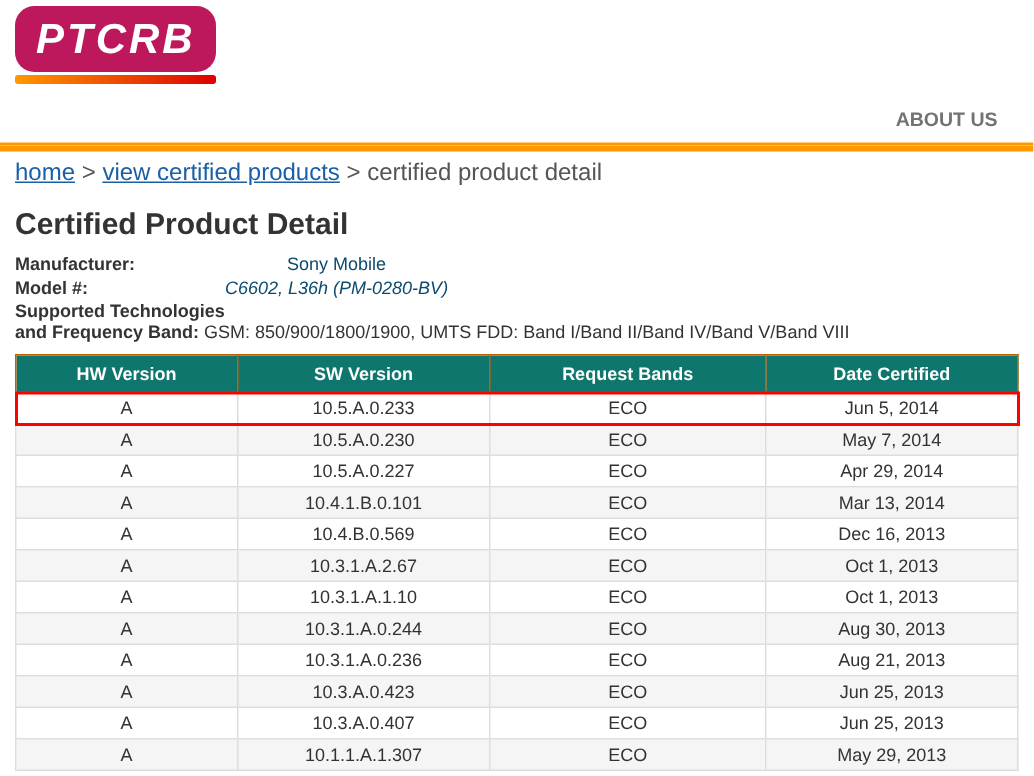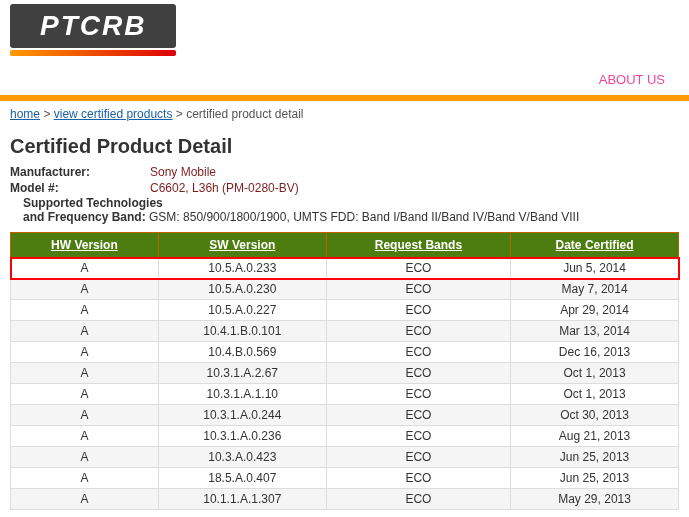--- a/index.html
+++ b/index.html
@@ -2,50 +2,50 @@
 <html><head>
   <meta charset="utf-8">
   <style>
     * { margin: 0; padding: 0; box-sizing: border-box; }
     body { font-family: Arial, sans-serif; font-size: 12px; background: #fff; width: 689px; }
 
     
     .header { background: #fff; border-bottom: 4px solid #f90; }
     .header-top { display: flex; align-items: center; background: #fff; padding: 4px 10px; }
     .logo-area { display: flex; align-items: center; }
-    .logo-box { background: #404040; padding: 6px 30px; border-radius: 3px; }
+    .logo-box { background: #be185d; padding: 6px 14px; border-radius: 13px; }
     .logo-text { font-size: 28px; font-weight: 900; color: #fff; letter-spacing: 2px; font-style: italic; }
     .logo-underline { height: 6px; background: linear-gradient(to right, #f90, #d00); margin-top: 2px; border-radius: 2px; }
     .nav-bar { background: #fff; display: flex; justify-content: flex-end; padding: 4px 20px 0 0; gap: 40px; border-bottom: 2px solid #f90; }
-    .nav-item { font-size: 13px; font-weight: normal; color: #ec4899; padding: 8px 4px; cursor: pointer; text-decoration: none; }
+    .nav-item { font-size: 13px; font-weight: bold; color: #737373; padding: 8px 4px; cursor: pointer; text-decoration: none; }
 
     
-    .breadcrumb { padding: 6px 10px; font-size: 12px; color: #555; }
+    .breadcrumb { padding: 6px 10px; font-size: 16px; color: #555; }
     .breadcrumb a { color: #1a5fa8; text-decoration: underline; }
     .breadcrumb span { color: #555; }
 
     
     .content { padding: 8px 10px; }
     .page-title { font-size: 20px; font-weight: bold; color: #333; margin-bottom: 6px; }
     .description { font-size: 12px; color: #333; margin-bottom: 10px; }
     .description a { color: #c00; text-decoration: underline; }
 
     
     .product-info { margin-bottom: 8px; font-size: 12px; }
     .product-info table { border-collapse: collapse; }
     .product-info td { padding: 1px 0; vertical-align: top; }
-    .product-info .label { font-weight: bold; color: #333; min-width: 140px; margin-left: 13px; }
-    .product-info .value { color: #7f1d1d; }
+    .product-info .label { font-weight: bold; color: #333; min-width: 140px; }
+    .product-info .value { color: #0c4a6e; text-align: center; }
     .value-orange { color: #e07000; font-weight: bold; }
-    .value-red { color: #cc0000; }
+    .value-red { color: #cc0000; font-style: italic; }
     .freq-value { color: #333; text-align: right; }
 
     
     .data-table { width: 100%; border-collapse: collapse; margin-top: 6px; }
-    .data-table thead tr { background: #4d7c0f; color: #fff; text-decoration: underline; }
+    .data-table thead tr { background: #0f766e; color: #fff; }
     .data-table thead th { padding: 5px 8px; text-align: center; font-size: 12px; font-weight: bold; border: 1px solid #c06000; }
     .data-table tbody tr { background: #fff; }
     .data-table tbody tr:nth-child(even) { background: #f9f9f9; }
     .data-table tbody td { padding: 3px 8px; border: 1px solid #ddd; font-size: 12px; text-align: center; color: #333; }
   </style>
 </head>
 <body>
 
 <div class="header">
   <div class="header-top">
@@ -145,37 +145,37 @@
         <tr style="background: rgb(255, 255, 255);">
           <td>A</td>
           <td>10.3.1.A.1.10</td>
           <td>ECO</td>
           <td>Oct 1, 2013</td>
         </tr>
         <tr style="background: rgb(245, 245, 245);">
           <td>A</td>
           <td>10.3.1.A.0.244</td>
           <td>ECO</td>
-          <td>Oct 30, 2013</td>
+          <td>Aug 30, 2013</td>
         </tr>
         <tr style="background: rgb(255, 255, 255);">
           <td>A</td>
           <td>10.3.1.A.0.236</td>
           <td>ECO</td>
           <td>Aug 21, 2013</td>
         </tr>
         <tr style="background: rgb(245, 245, 245);">
           <td>A</td>
           <td>10.3.A.0.423</td>
           <td>ECO</td>
           <td>Jun 25, 2013</td>
         </tr>
         <tr style="background: rgb(255, 255, 255);">
           <td>A</td>
-          <td>18.5.A.0.407</td>
+          <td>10.3.A.0.407</td>
           <td>ECO</td>
           <td>Jun 25, 2013</td>
         </tr>
         <tr style="background: rgb(245, 245, 245);">
           <td>A</td>
           <td>10.1.1.A.1.307</td>
           <td>ECO</td>
           <td>May 29, 2013</td>
         </tr>
       </tbody>

